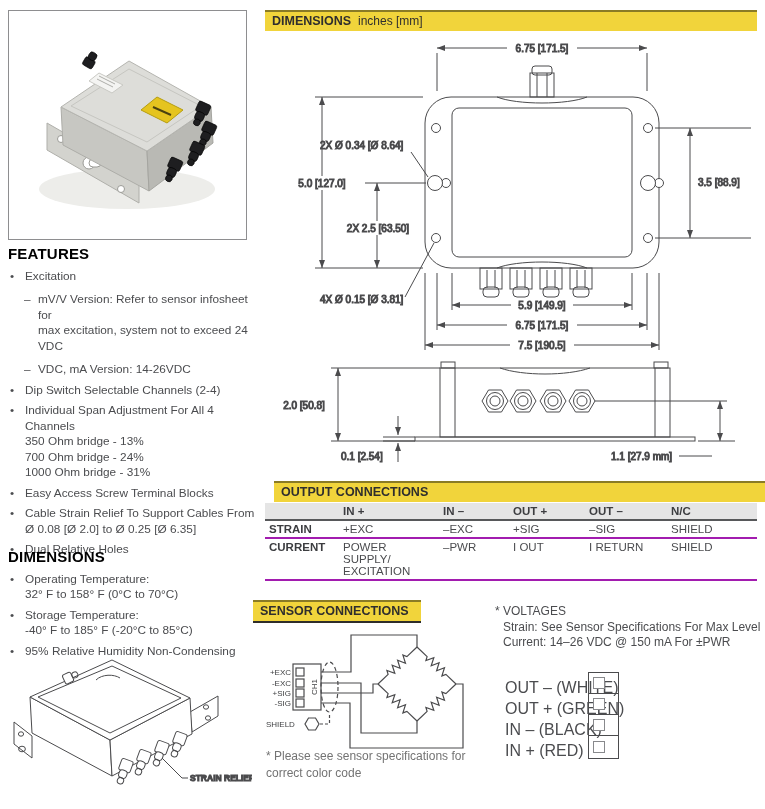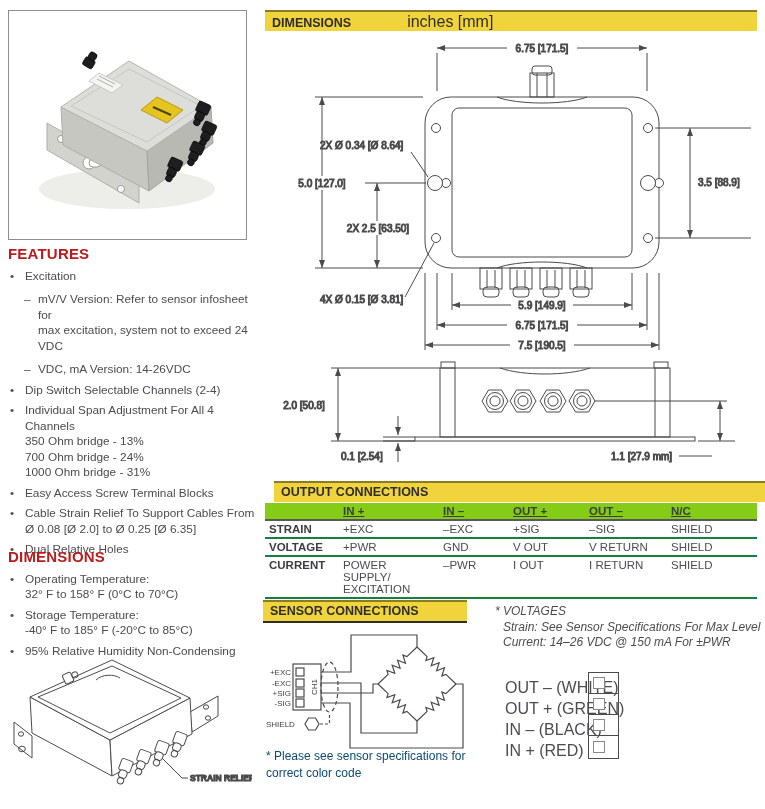--- a/index.html
+++ b/index.html
@@ -3,45 +3,45 @@
 <meta charset="utf-8">
 <style>
   html,body{margin:0;padding:0;background:#fff;}
   .page{position:relative;width:765px;height:809px;background:#fff;overflow:hidden;
         font-family:"Liberation Sans",sans-serif;color:#4B4C4F;}
   
   .photo-box{position:absolute;left:8px;top:10px;width:237px;height:228px;border:1px solid #8E8E90;background:#fff;}
   
   .banner{position:absolute;height:21px;background:#F1D43B;color:#2F2E2E;font-size:12.5px;
           font-weight:bold;line-height:19px;padding-left:7px;box-sizing:border-box;border-top:2px solid #8A7B25;}
-  .banner .units{font-weight:normal;font-size:16px;margin-left:48px;}
+  .banner .units{font-weight:normal;font-size:12px;}
   .banner.sensor{border-bottom:2.5px solid #2E2D2A;height:23px;}
   
   .section{position:absolute;left:8px;width:252px;font-size:11.8px;line-height:15.5px;}
-  .section h2{margin:0 0 7px 0;font-size:15px;color:#b91c1c;letter-spacing:0.2px;}
+  .section h2{margin:0 0 7px 0;font-size:15px;color:#000000;letter-spacing:0.2px;}
   .li{position:relative;padding-left:17px;margin-top:5px;white-space:pre-line;}
   .li.bullet::before{content:"\2022";position:absolute;left:2px;top:0;}
   .li.dash{padding-left:30px;margin-top:8px;}
   .li.dash::before{content:"\2013";position:absolute;left:16px;top:0;}
   
   .oc-table{position:absolute;left:265px;top:503px;width:492px;border-collapse:collapse;
             font-size:11.5px;color:#4B4C4F;table-layout:fixed;}
-  .oc-table td{padding:2px 4px;border-bottom:2px solid #15803d;vertical-align:top;}
-  .oc-table tr.hdr td{background:#84cc16;font-weight:bold;color:#3C3D40;border-bottom:2px solid #57585A;text-decoration:underline;}
+  .oc-table td{padding:2px 4px;border-bottom:2px solid #a21caf;vertical-align:top;}
+  .oc-table tr.hdr td{background:#e5e5e5;font-weight:bold;color:#3C3D40;border-bottom:2px solid #57585A;}
   .oc-table td.rowlab{font-weight:bold;color:#3C3D40;}
   .oc-table td.pre{white-space:pre-line;margin-top:14px;}
   
-  .volt{position:absolute;left:495px;top:604px;width:266px;font-size:12px;line-height:15.5px;color:#4B4C4F;font-style:italic;}
+  .volt{position:absolute;left:495px;top:604px;width:266px;font-size:12px;line-height:15.5px;color:#4B4C4F;}
   .volt .vline{padding-left:8px;}
   .vlabel{position:absolute;left:505px;font-size:16px;color:#4B4C4F;}
   .vstrip{position:absolute;left:588px;top:672px;width:31px;height:87px;border:1.5px solid #4B4B4D;box-sizing:border-box;}
   .vcell{height:21px;border-bottom:1.5px solid #4B4B4D;display:flex;align-items:center;box-sizing:border-box;}
   .vcell:last-child{border-bottom:none;}
   .vsq{width:10px;height:10px;border:1.5px solid #88898C;margin-left:4px;background:#fff;}
-  .footnote{position:absolute;left:266px;top:748px;width:232px;font-size:12px;line-height:17px;color:#0c4a6e;}
+  .footnote{position:absolute;left:266px;top:748px;width:232px;font-size:12px;line-height:17px;color:#737373;}
   svg{position:absolute;}
   svg text{font-family:"Liberation Sans",sans-serif;fill:#3E3F41;}
 </style>
 </head>
 <body>
 
 <div class="page">
 
   <div class="photo-box">
     <svg width="235" height="226" viewBox="0 0 235 226">
@@ -342,40 +342,32 @@
     </tr>
     <tr>
       <td class="rowlab">STRAIN</td>
       <td>+EXC</td>
       <td>–EXC</td>
       <td>+SIG</td>
       <td>–SIG</td>
       <td>SHIELD</td>
     </tr>
     <tr>
-      <td class="rowlab">VOLTAGE</td>
-      <td>+PWR</td>
-      <td>GND</td>
-      <td>V OUT</td>
-      <td>V RETURN</td>
-      <td>SHIELD</td>
-    </tr>
-    <tr>
       <td class="rowlab">CURRENT</td>
       <td class="pre">POWER SUPPLY/
 EXCITATION</td>
       <td>–PWR</td>
       <td>I OUT</td>
       <td>I RETURN</td>
       <td>SHIELD</td>
     </tr>
   </tbody>
     </table>
 
-  <div class="banner sensor" style="left:263px;top:600px;width:204px">
+  <div class="banner sensor" style="left:253px;top:600px;width:168px">
     <span>SENSOR CONNECTIONS</span>
   </div>
   <svg style="left:265px;top:626px" width="215" height="126" viewBox="0 0 215 126" stroke="#4B4B4D" fill="none" stroke-width="1.2">
     <text x="26" y="49" font-size="8" text-anchor="end" stroke="none">+EXC</text>
     <text x="26" y="60" font-size="8" text-anchor="end" stroke="none">-EXC</text>
     <text x="26" y="70" font-size="8" text-anchor="end" stroke="none">+SIG</text>
     <text x="26" y="80" font-size="8" text-anchor="end" stroke="none">-SIG</text>
     <rect x="28" y="38" width="28" height="46"></rect>
     <rect x="31" y="42" width="8" height="8"></rect>
       <rect x="31" y="53" width="8" height="8"></rect>

